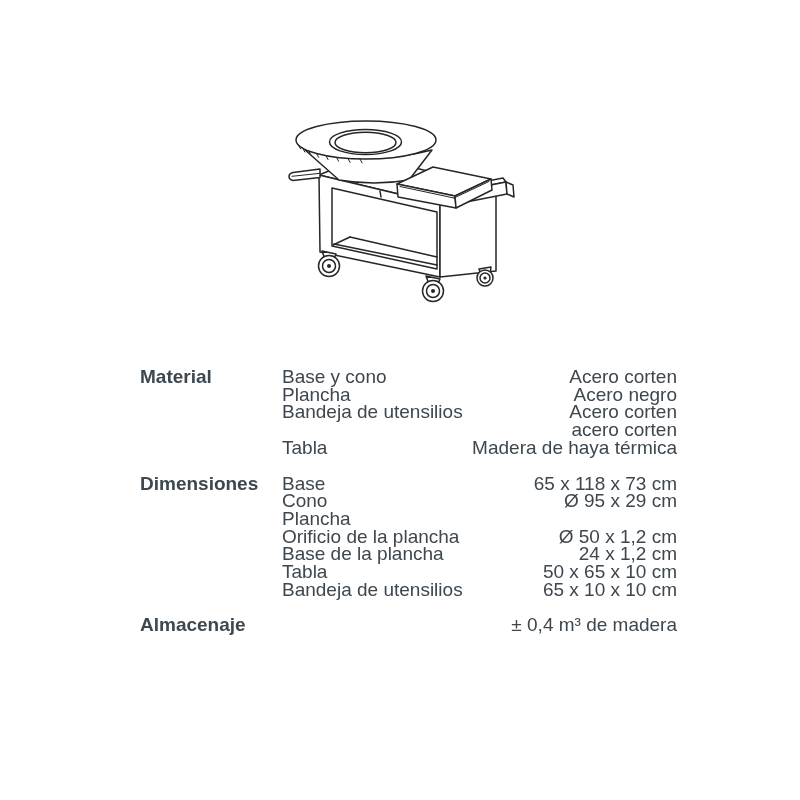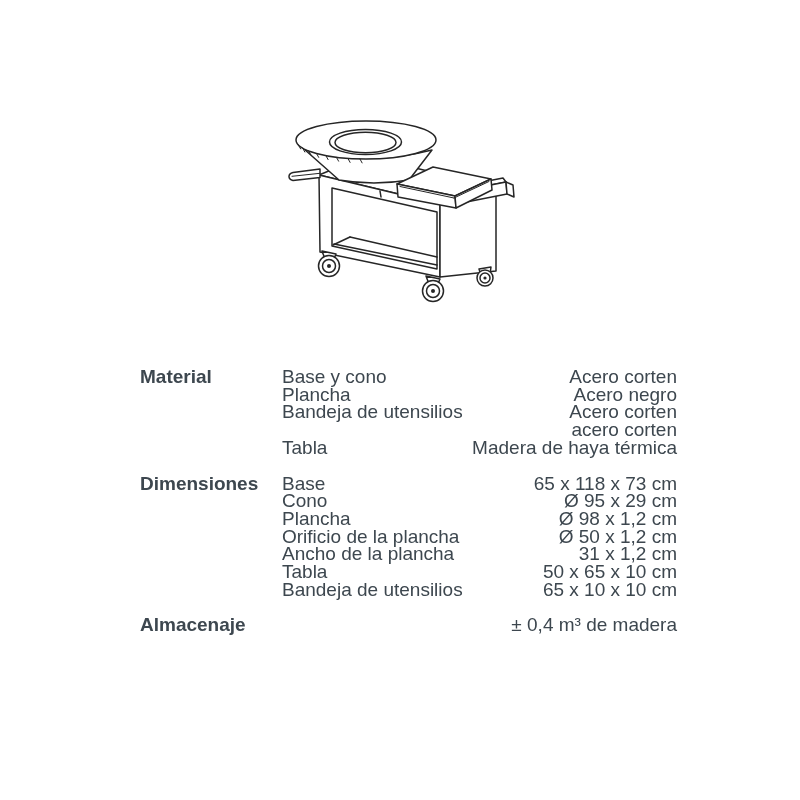--- a/index.html
+++ b/index.html
@@ -156,29 +156,28 @@
         <div class="spec-row">
           <span class="spec-name">Base</span>
           <span class="spec-value">65 x 118 x 73 cm</span>
         </div>
         <div class="spec-row">
           <span class="spec-name">Cono</span>
           <span class="spec-value">Ø 95 x 29 cm</span>
         </div>
         <div class="spec-row">
           <span class="spec-name">Plancha</span>
-          <span class="spec-value">Ø 98 x 1,2 cm</span>
         </div>
         <div class="spec-row">
           <span class="spec-name">Orificio de la plancha</span>
           <span class="spec-value">Ø 50 x 1,2 cm</span>
         </div>
         <div class="spec-row">
-          <span class="spec-name">Ancho de la plancha</span>
-          <span class="spec-value">31 x 1,2 cm</span>
+          <span class="spec-name">Base de la plancha</span>
+          <span class="spec-value">24 x 1,2 cm</span>
         </div>
         <div class="spec-row">
           <span class="spec-name">Tabla</span>
           <span class="spec-value">50 x 65 x 10 cm</span>
         </div>
         <div class="spec-row">
           <span class="spec-name">Bandeja de utensilios</span>
           <span class="spec-value">65 x 10 x 10 cm</span>
         </div>
       </div>

